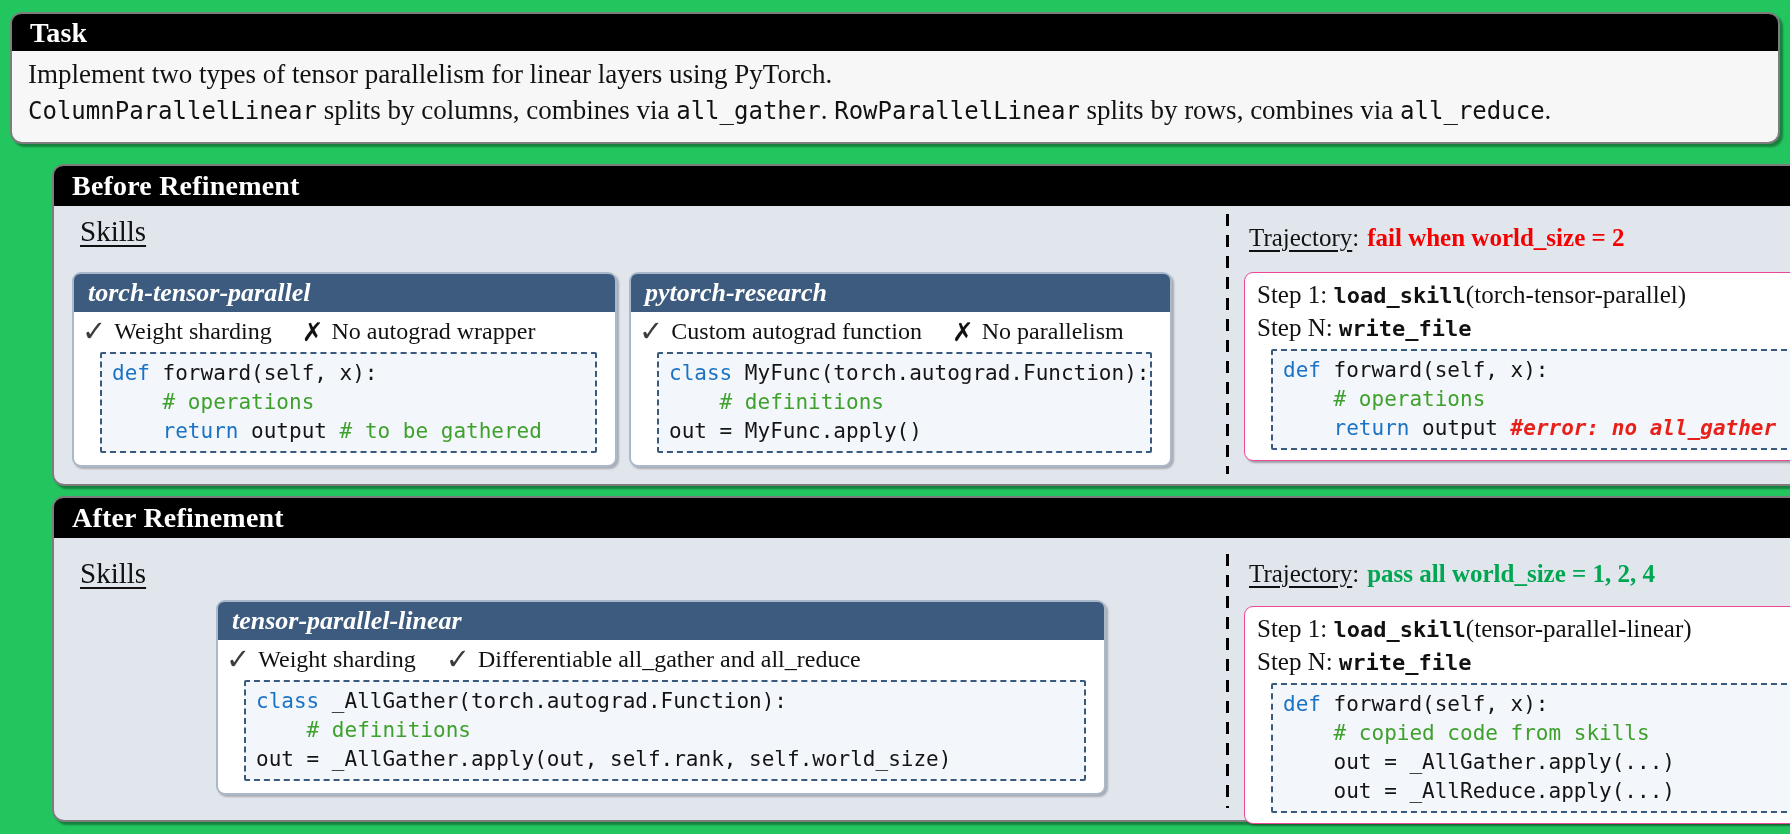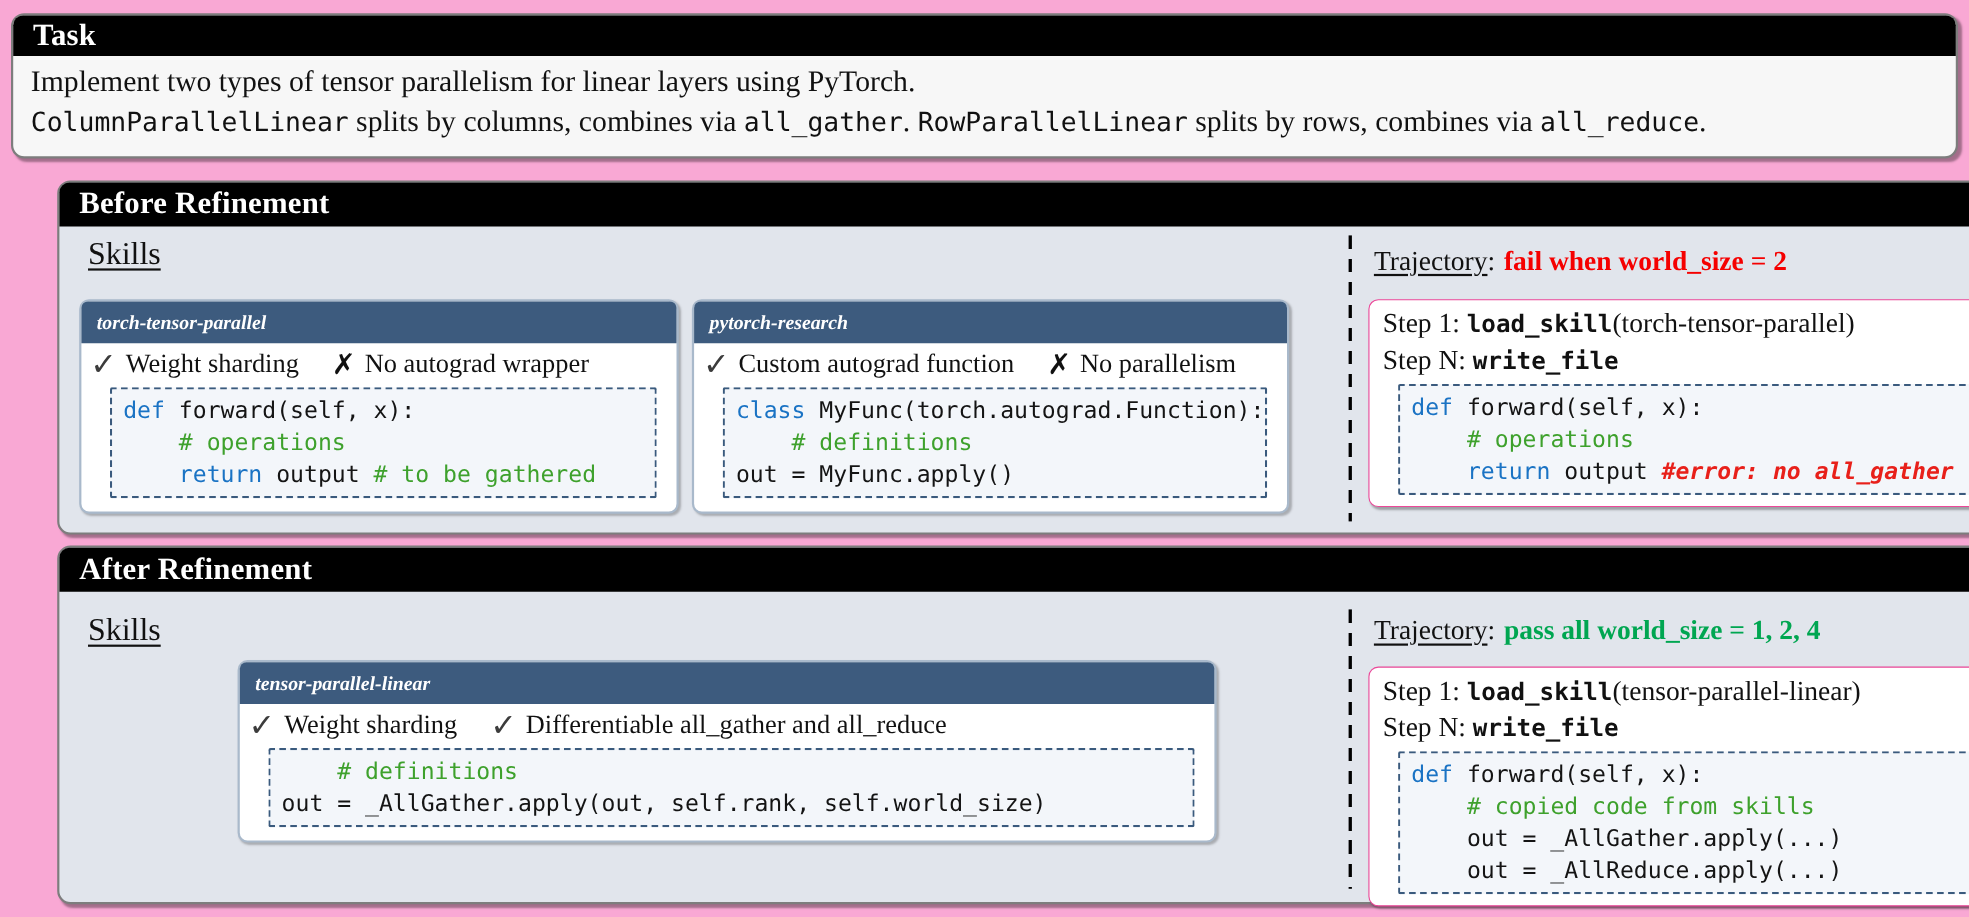--- a/index.html
+++ b/index.html
@@ -1,16 +1,16 @@
 <!DOCTYPE html>
 <html><head>
 <meta charset="utf-8">
 <style>
   html,body{margin:0;padding:0;background:#ffffff;}
-  .canvas{position:relative;width:1790px;height:834px;background:#f9a8d4;overflow:hidden;
+  .canvas{position:relative;width:1790px;height:834px;background:#22c55e;overflow:hidden;
           font-family:"Liberation Serif","DejaVu Serif",serif;color:#111;}
 
   
   .panel{position:absolute;left:10px;width:1770px;box-sizing:border-box;
          border:2px solid #7d7d7d;border-radius:12px;
          box-shadow:3px 3px 2px rgba(0,0,0,0.35);}
   .panel-header{height:40px;background:#000;border-radius:9px 9px 0 0;
                 display:flex;align-items:center;padding-left:18px;}
   .panel-header span{color:#fff;font-weight:bold;font-size:28px;letter-spacing:.2px;}
 
@@ -29,21 +29,21 @@
 
   .skills-heading{position:absolute;left:26px;font-size:29px;text-decoration:underline;
                   text-underline-offset:4px;}
 
   
   .skill-card{position:absolute;box-sizing:border-box;background:#fff;
               border:2px solid #a9b9cb;border-radius:9px;
               box-shadow:2px 2px 2px rgba(0,0,0,0.25);}
   .skill-card-header{height:38px;background:#3d5b7e;border-radius:6px 6px 0 0;
                      display:flex;align-items:center;padding-left:14px;}
-  .skill-card-header span{color:#fff;font-style:italic;font-weight:bold;font-size:18px;}
+  .skill-card-header span{color:#fff;font-style:italic;font-weight:bold;font-size:26px;}
   .ticks{display:flex;align-items:center;gap:30px;padding:5px 10px 1px 8px;}
   .tick{display:flex;align-items:center;gap:8px;font-size:24px;white-space:nowrap;}
   .icon{font-family:"DejaVu Sans",sans-serif;line-height:1;}
   .icon.check{color:#3c3c3c;font-weight:bold;font-size:29px;}
   .icon.cross{color:#111;font-weight:normal;font-size:26px;}
 
   
   .code-block{background:#f3f6fa;border:2px dashed #3a5a7d;border-radius:2px;
               padding:5px 10px;font-family:"DejaVu Sans Mono",monospace;
               font-size:21px;line-height:29px;color:#141414;white-space:pre;}
@@ -167,21 +167,21 @@
         <div class="ticks">
           <span class="tick">
             <span class="icon check">✓</span>
             <span class="tick-label">Weight sharding</span>
           </span>
           <span class="tick">
             <span class="icon check">✓</span>
             <span class="tick-label">Differentiable all_gather and all_reduce</span>
           </span>
         </div>
-        <div class="code-block"><div class="code-line"><span class="seg">    </span><span class="seg cm"># definitions</span></div><div class="code-line"><span class="seg">out = _AllGather.apply(out, self.rank, self.world_size)</span></div></div>
+        <div class="code-block"><div class="code-line"><span class="seg kw">class</span><span class="seg"> _AllGather(torch.autograd.Function):</span></div><div class="code-line"><span class="seg">    </span><span class="seg cm"># definitions</span></div><div class="code-line"><span class="seg">out = _AllGather.apply(out, self.rank, self.world_size)</span></div></div>
       </div>
 
       <div class="v-divider"></div>
 
       <div class="traj-heading">
         <span class="traj-label">Trajectory</span><span>:</span><span class="traj-status pass">pass all world_size = 1, 2, 4</span>
       </div>
 
       <div class="traj-box">
         <div class="step-line"><span class="seg">Step 1: </span><span class="seg mono">load_skill</span><span class="seg">(tensor-parallel-linear)</span></div>

